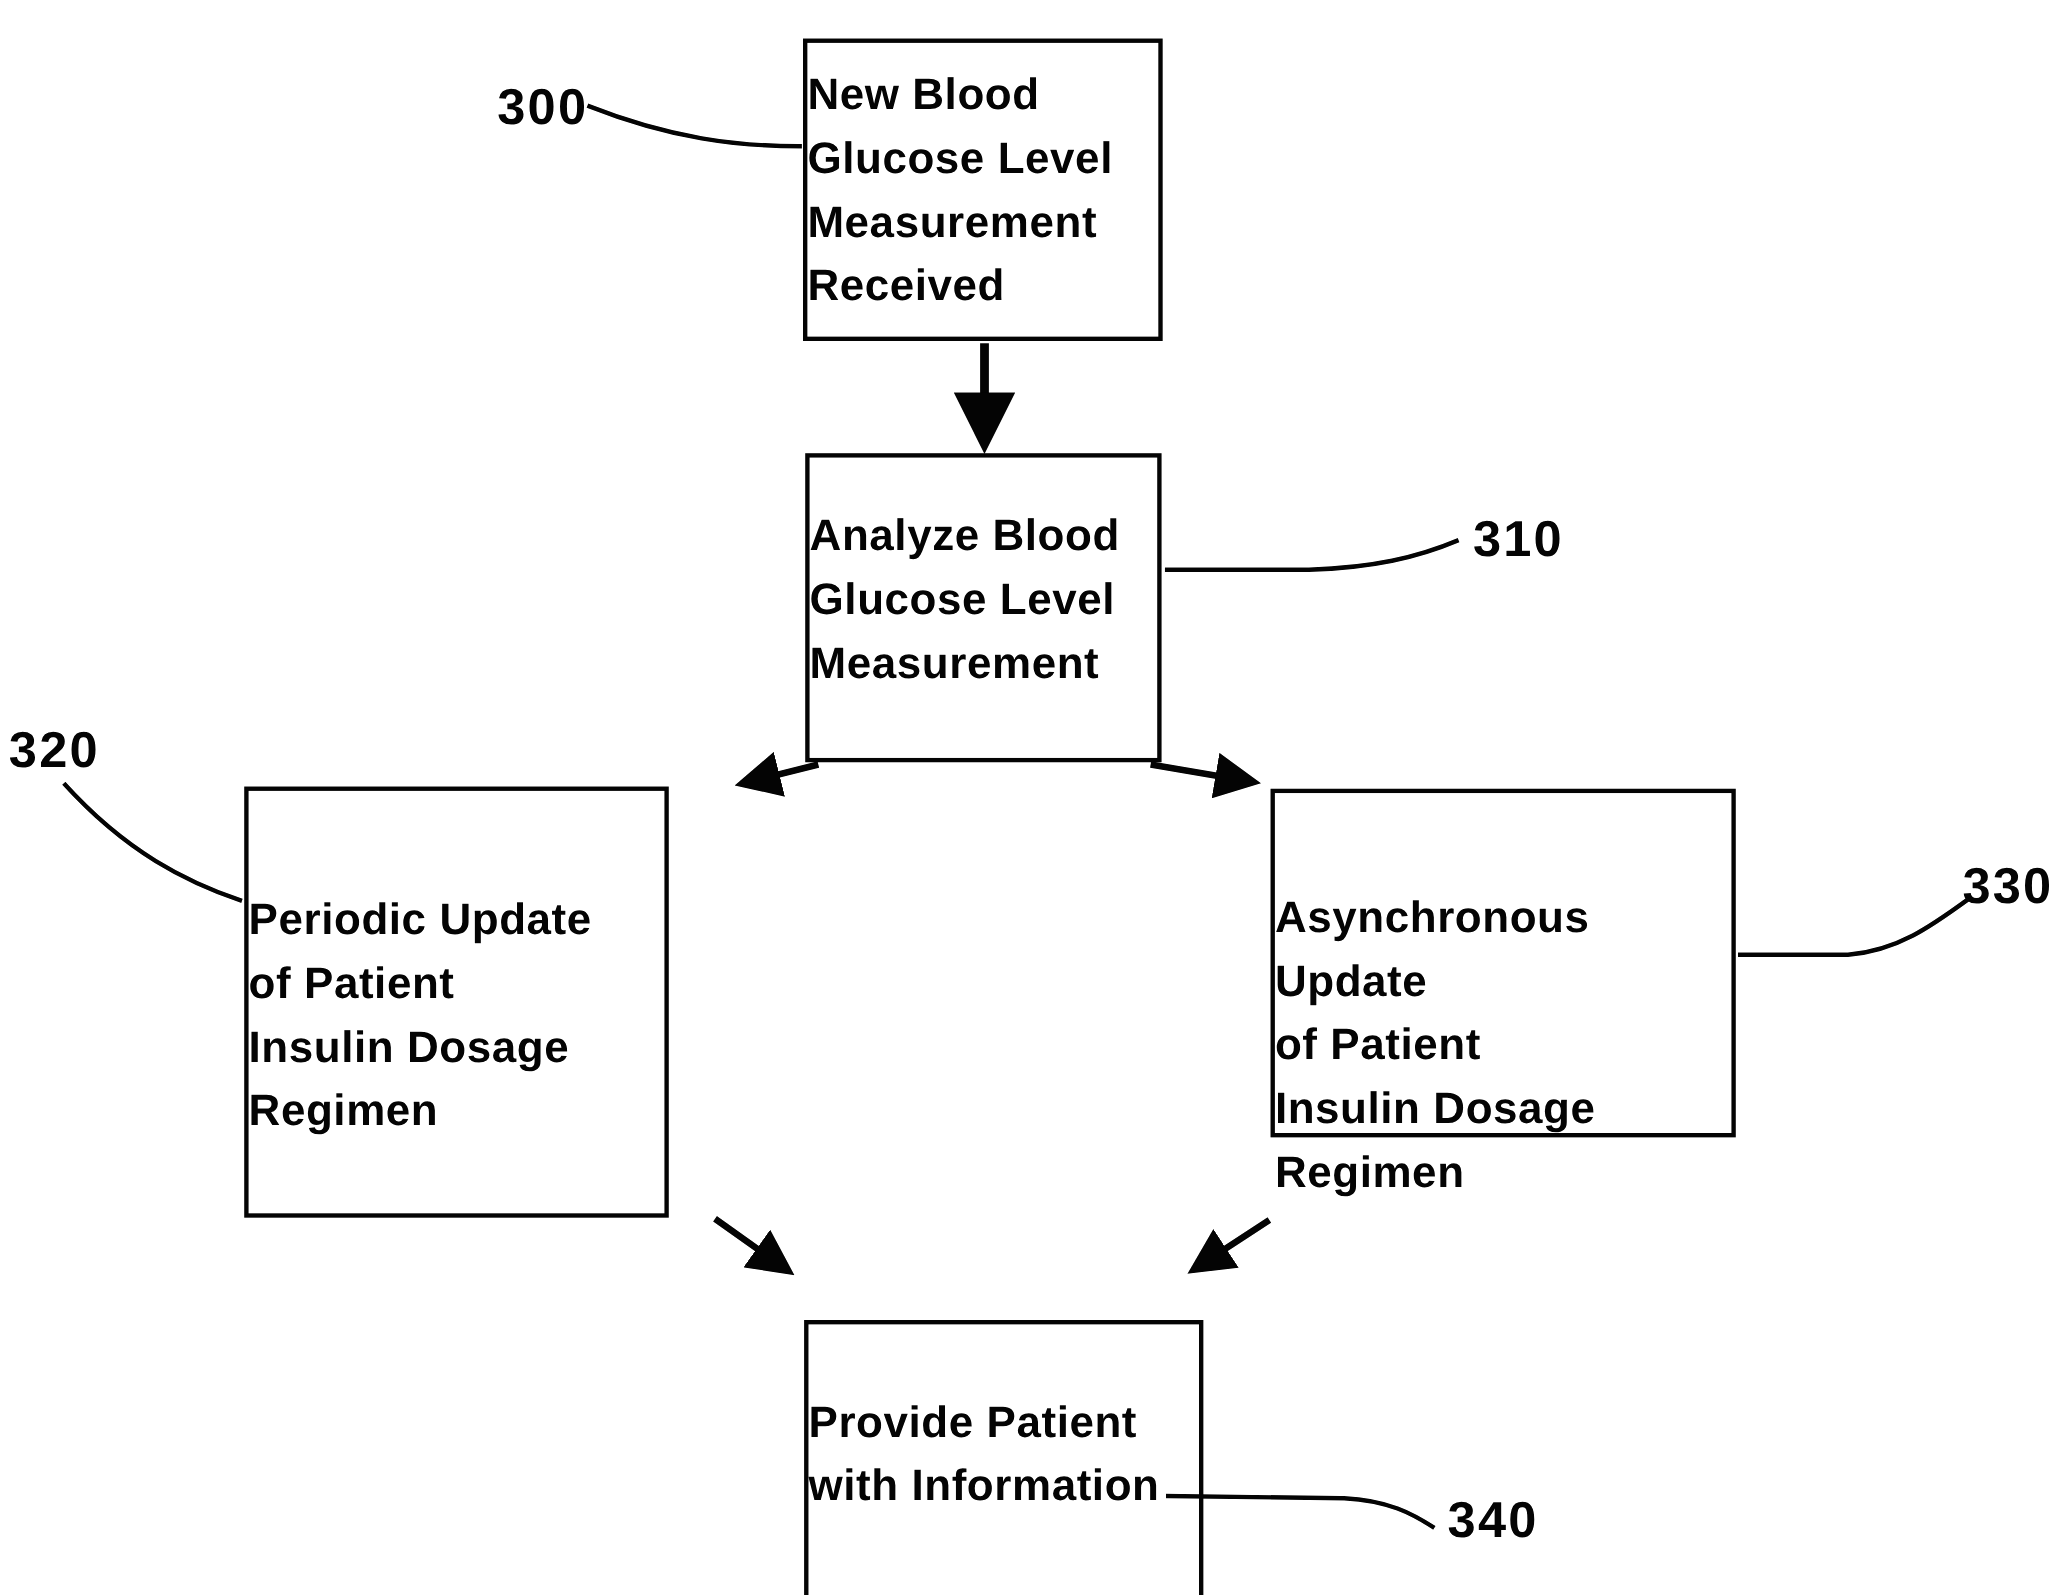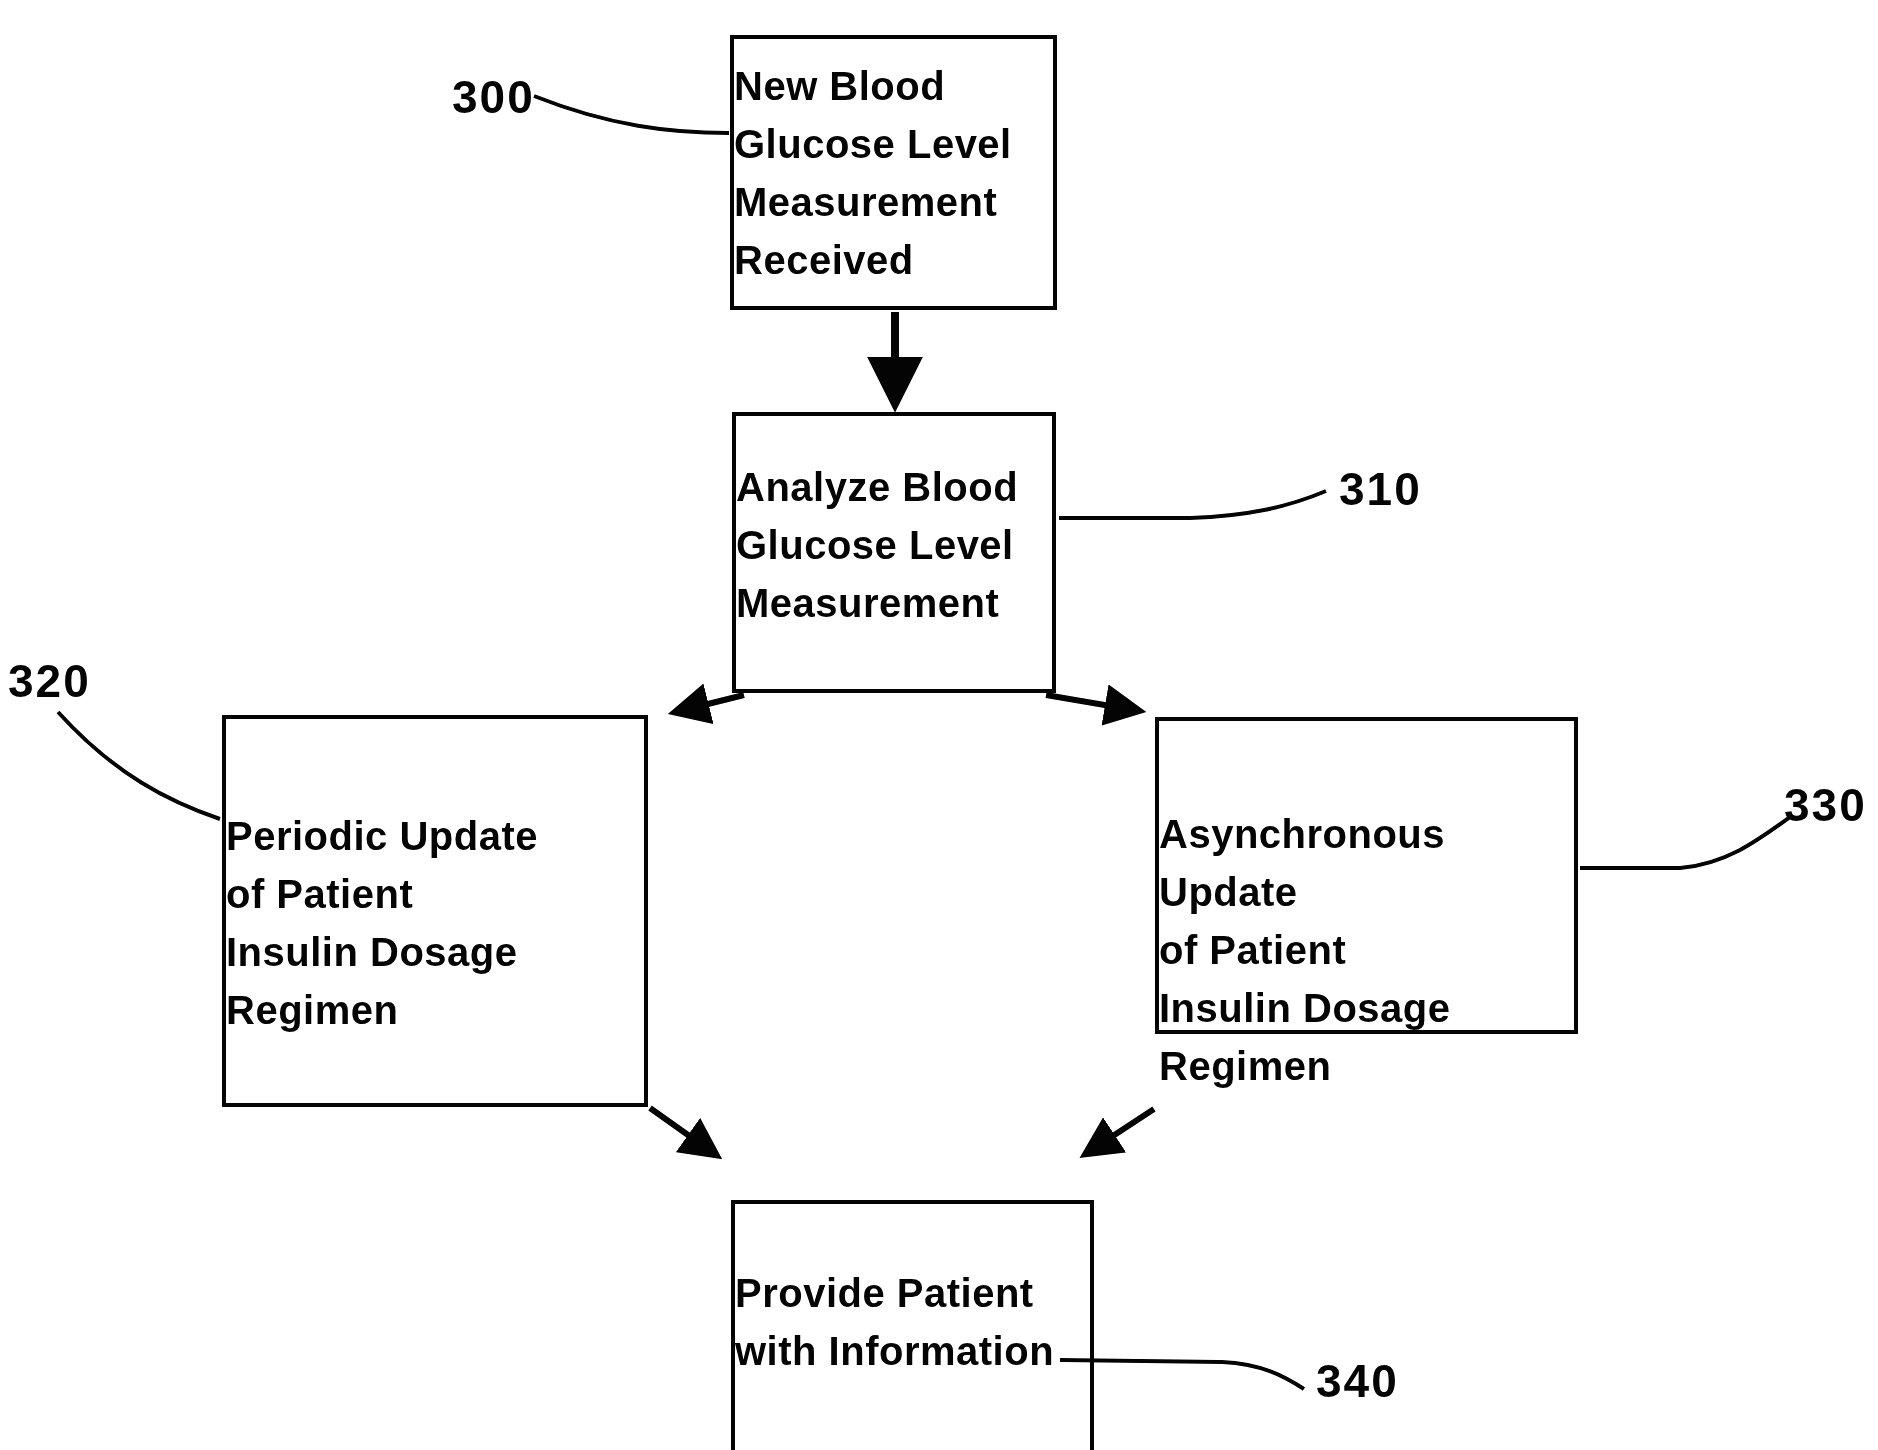--- a/index.html
+++ b/index.html
@@ -20,21 +20,21 @@
     color: #111111;
     font-weight: bold;
     font-size: 40px;
     line-height: 58px;
     text-align: left;
     white-space: pre-line;
     letter-spacing: 0.5px;
   }
   #box-receive  { left: 730px;  top: 35px;   width: 327px; height: 275px; padding-top: 18px; }
   #box-analyze  { left: 732px;  top: 412px;  width: 324px; height: 281px; padding-top: 42px; }
-  #box-periodic { left: 222px;  top: 715px;  width: 426px; height: 392px; padding-top: 88px; }
+  #box-periodic { left: 222px;  top: 715px;  width: 386px; height: 392px; padding-top: 88px; }
   #box-async    { left: 1155px; top: 717px;  width: 423px; height: 317px; padding-top: 84px; }
   #box-provide  { left: 731px;  top: 1200px; width: 363px; height: 277px; padding-top: 60px; }
   .ref-label {
     position: absolute;
     color: #111111;
     font-weight: bold;
     font-size: 46px;
     line-height: 46px;
     letter-spacing: 2px;
   }

